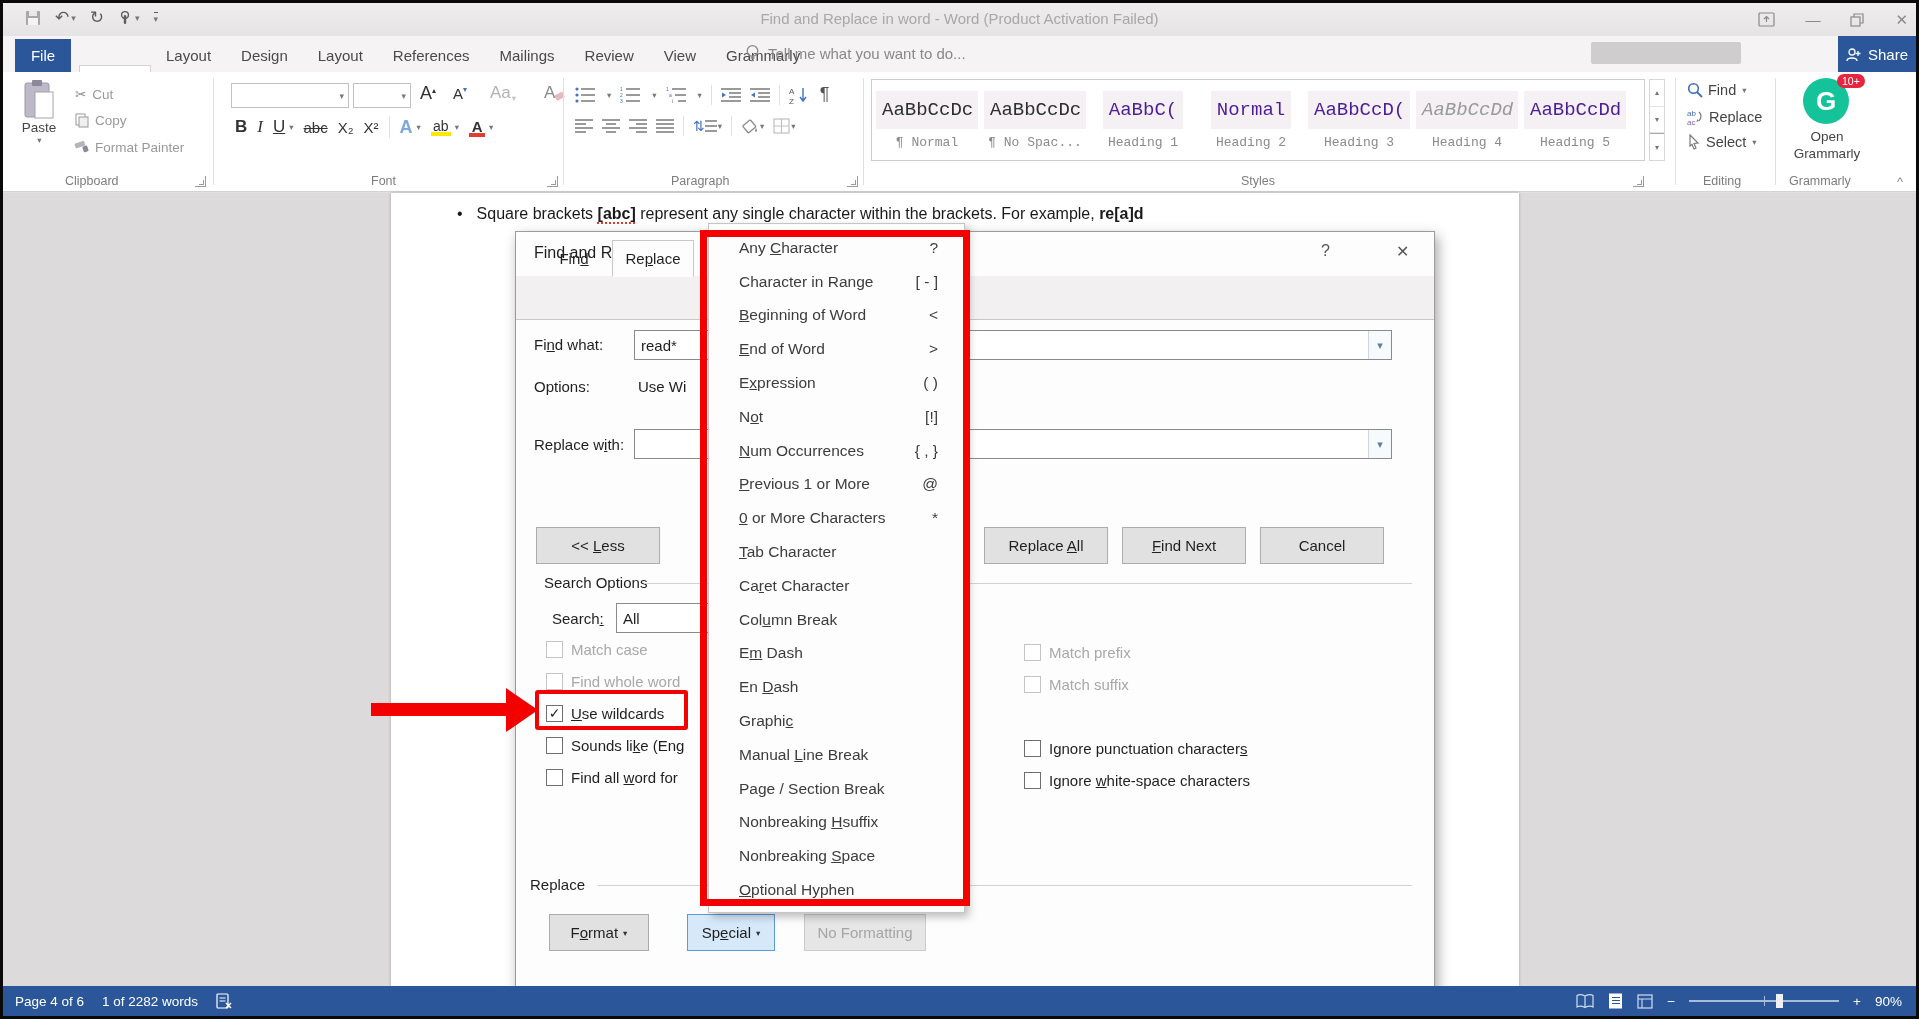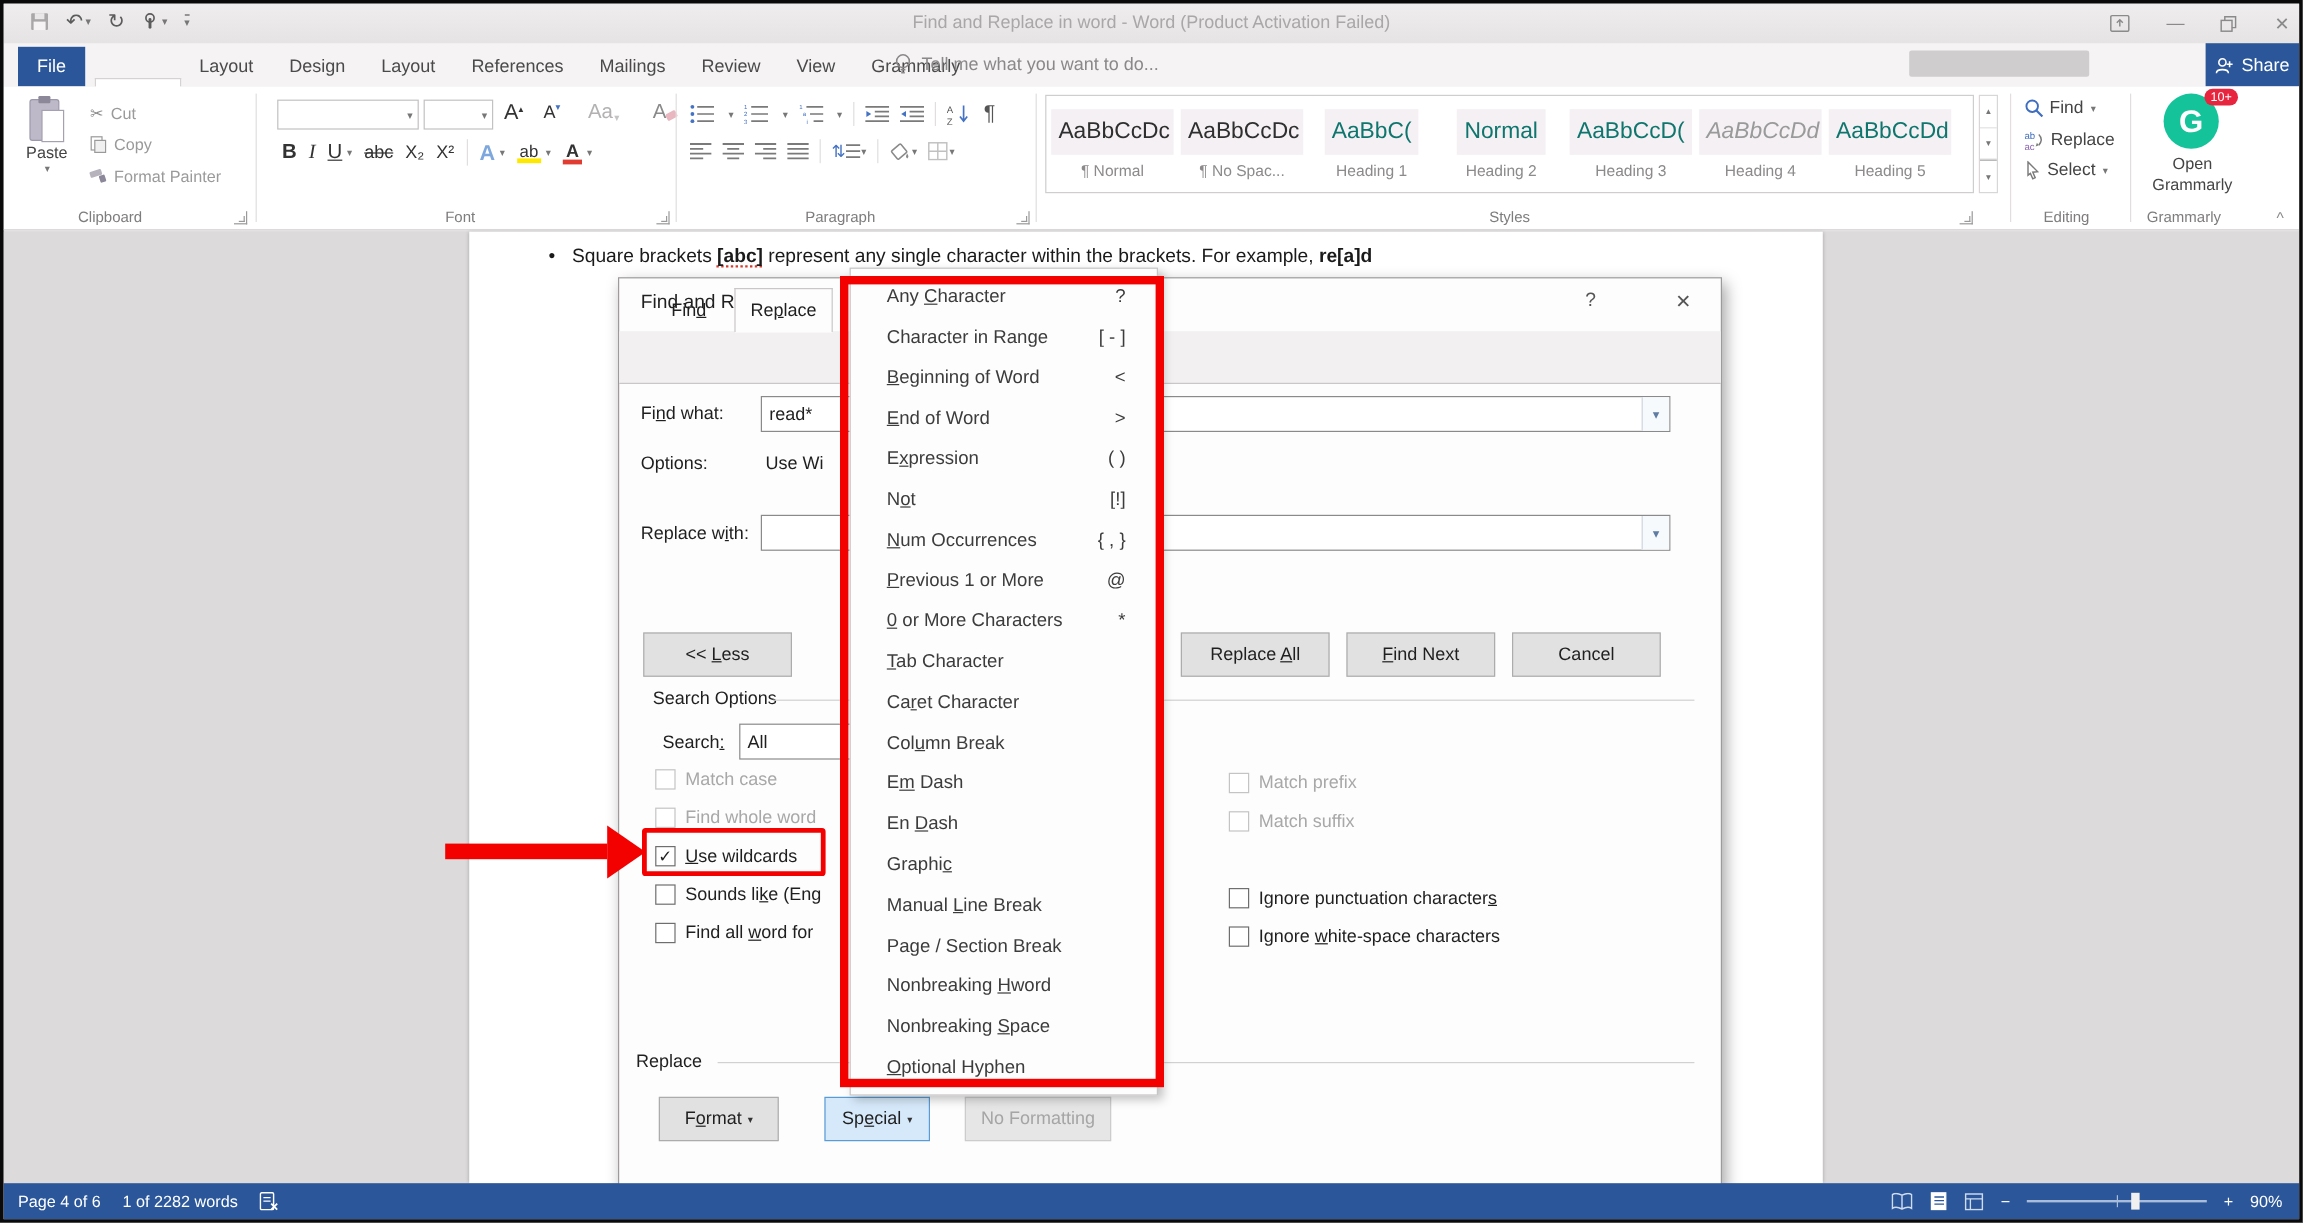--- a/index.html
+++ b/index.html
@@ -40,25 +40,25 @@
   .launcher:after { content:""; position:absolute; right:1px; bottom:1px; width:4px; height:4px; border-right:1px solid #9a9a9a; border-bottom:1px solid #9a9a9a; }
   .bigbtn { position:absolute; display:flex; flex-direction:column; align-items:center; font-size:13.5px; color:#444; }
   .smallrow { position:absolute; display:flex; align-items:center; gap:6px; font-size:13.5px; color:#595959; }
   .fbtn { display:flex; align-items:flex-end; font-size:16px; color:#333; padding:1px 3px; }
   .combo { background:#fff; border:1px solid #c3c1c1; display:flex; align-items:center; font-size:13px; color:#333; }
   .combo .arr { margin-left:auto; font-size:9px; color:#777; padding:0 4px; }
   .ddm { font-size:8.5px; color:#777; margin-left:1px; }
   .ybar { display:inline-block; width:20px; height:4px; background:#ffe800; margin-top:-2px; }
   .rbar { display:inline-block; width:16px; height:4px; background:#e03c32; margin-top:-2px; }
   .gallery { position:absolute; left:868px; top:7px; width:774px; height:82px; border:1px solid #cfcdcd; display:flex; padding:4px 2px; gap:2px; background:#fff; }
-  .cell { width:106px; display:flex; flex-direction:column; align-items:center; justify-content:center; gap:6px; }
+  .cell { width:106px; display:flex; flex-direction:column; align-items:center; justify-content:center; gap:6px;font-family:Liberation Mono, monospace; }
   .cell .preview { font-size:19px; padding:8px 6px; background:#f4f0f4; white-space:nowrap; overflow:hidden; max-width:102px; }
   .cell .cname { font-size:13px; color:#8c8a8a; white-space:nowrap; overflow:hidden; max-width:102px; }
   .t-dark { color:#2f2f2f; }
-  .t-gray { color:#0f766e; }
+  .t-gray { color:#4c1d95; }
   .t-gray-italic { color:#9a9a9a; font-style:italic; }
   .gscroll { position:absolute; left:1646px; top:7px; width:16px; height:82px; display:flex; flex-direction:column; border:1px solid #d8d6d6; }
   .gscroll span { flex:1; display:flex; align-items:center; justify-content:center; font-size:8px; color:#777; border-bottom:1px solid #e4e2e2; }
   .editrow { position:absolute; display:flex; align-items:center; gap:5px; font-size:14.5px; color:#444; }
   .gcircle { position:absolute; width:46px; height:46px; border-radius:50%; background:#15c39a; color:#fff; font-weight:bold; font-size:26px; display:flex; align-items:center; justify-content:center; }
   .gbadge { position:absolute; background:#e8253f; color:#fff; font-size:10.5px; border-radius:8px; padding:1px 5px; }
 
   
   .docarea { position:absolute; left:0; top:190px; right:0; bottom:30px; background:#dcdada; }
   .page { position:absolute; left:388px; top:0; width:1128px; bottom:0; background:#fff; box-shadow:0 0 3px rgba(0,0,0,.25); }
@@ -671,21 +671,21 @@
         <span class="lbl"><span>Manual </span><span class="u">L</span><span>ine Break</span></span>
         <span class="key"></span>
       </div>
 
       <div class="menu-item">
         <span class="lbl"><span>Page / Section Break</span><span class="u"></span><span></span></span>
         <span class="key"></span>
       </div>
 
       <div class="menu-item">
-        <span class="lbl"><span>Nonbreaking </span><span class="u">H</span><span>word</span></span>
+        <span class="lbl"><span>Nonbreaking </span><span class="u">H</span><span>suffix</span></span>
         <span class="key"></span>
       </div>
 
       <div class="menu-item">
         <span class="lbl"><span>Nonbreaking </span><span class="u">S</span><span>pace</span></span>
         <span class="key"></span>
       </div>
 
       <div class="menu-item">
         <span class="lbl"><span></span><span class="u">O</span><span>ptional Hyphen</span></span>

